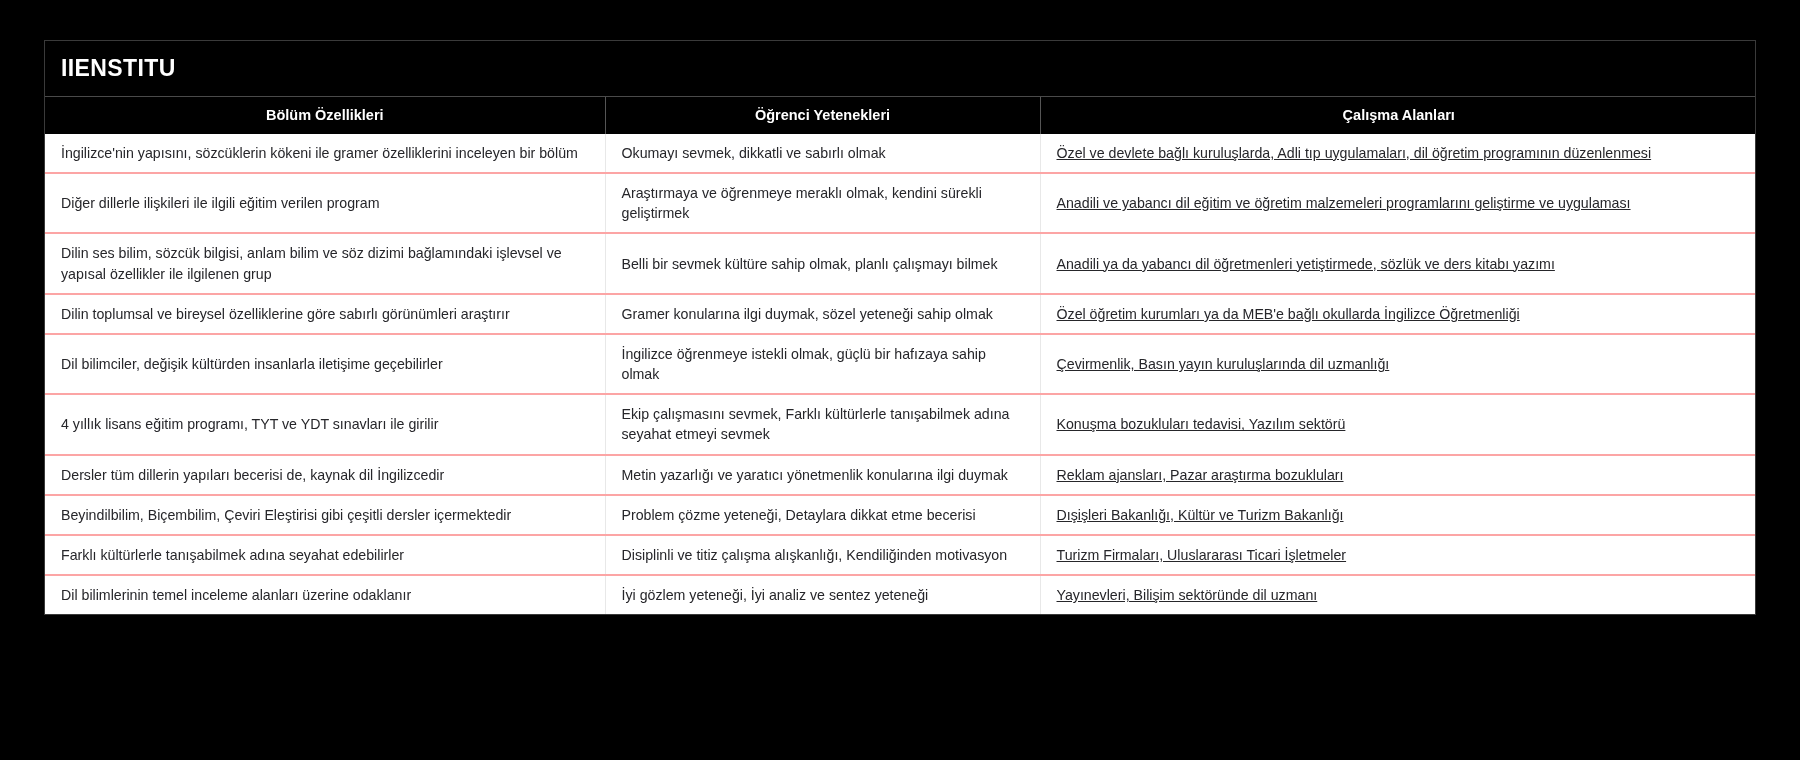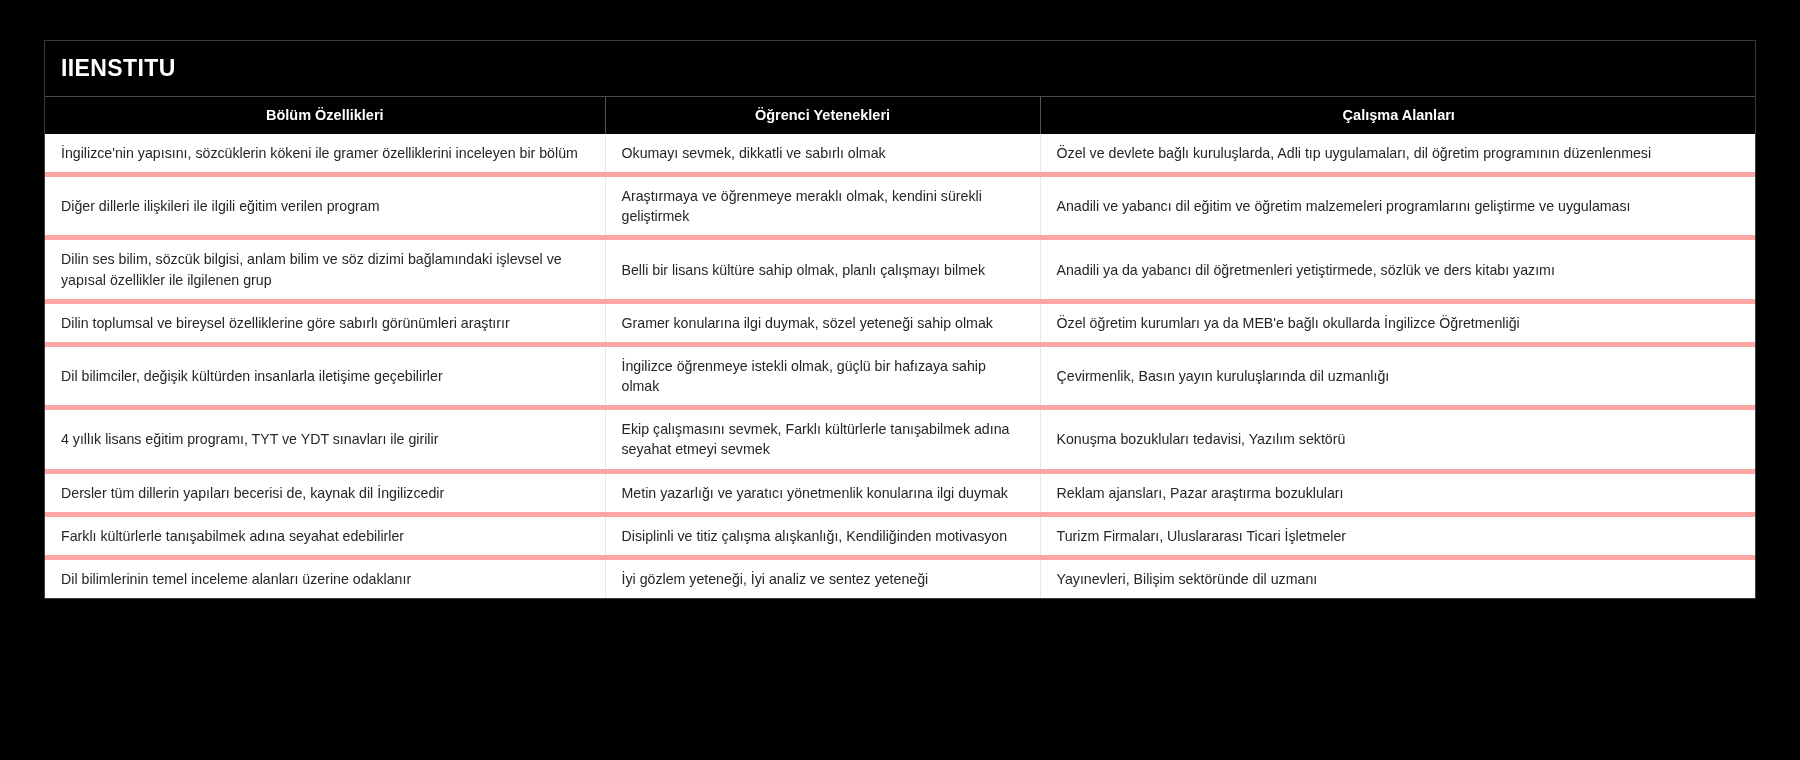--- a/index.html
+++ b/index.html
@@ -52,25 +52,25 @@
   }
   table.matrix thead th:last-child { border-right: none; margin-left: 14px; }
   table.matrix tbody td {
     background: #ffffff;
     color: #26262a;
     font-size: 14.2px;
     line-height: 1.42;
     text-align: left;
     padding: 9px 16px 9px 16px;
     vertical-align: middle;
-    border-bottom: 5px solid #fca5a5;
+    border-bottom: 2px solid #fca5a5;
     border-right: 1px solid #e8e8e8;
     word-wrap: break-word;
   }
-  table.matrix tbody td:last-child { border-right: none; }
+  table.matrix tbody td:last-child { border-right: none; text-decoration: underline; }
   table.matrix tbody tr:last-child td { border-bottom: none; }
   .col-a { width: 560px; }
   .col-b { width: 435px; }
   .col-c { width: 717px; }
 </style>
 </head>
 <body>
 
 <div class="page">
   <div class="card">
@@ -98,21 +98,21 @@
             <td>Okumayı sevmek, dikkatli ve sabırlı olmak</td>
             <td>Özel ve devlete bağlı kuruluşlarda, Adli tıp uygulamaları, dil öğretim programının düzenlenmesi</td>
           </tr>
           <tr>
             <td>Diğer dillerle ilişkileri ile ilgili eğitim verilen program</td>
             <td>Araştırmaya ve öğrenmeye meraklı olmak, kendini sürekli geliştirmek</td>
             <td>Anadili ve yabancı dil eğitim ve öğretim malzemeleri programlarını geliştirme ve uygulaması</td>
           </tr>
           <tr>
             <td>Dilin ses bilim, sözcük bilgisi, anlam bilim ve söz dizimi bağlamındaki işlevsel ve yapısal özellikler ile ilgilenen grup</td>
-            <td>Belli bir lisans kültüre sahip olmak, planlı çalışmayı bilmek</td>
+            <td>Belli bir sevmek kültüre sahip olmak, planlı çalışmayı bilmek</td>
             <td>Anadili ya da yabancı dil öğretmenleri yetiştirmede, sözlük ve ders kitabı yazımı</td>
           </tr>
           <tr>
             <td>Dilin toplumsal ve bireysel özelliklerine göre sabırlı görünümleri araştırır</td>
             <td>Gramer konularına ilgi duymak, sözel yeteneği sahip olmak</td>
             <td>Özel öğretim kurumları ya da MEB'e bağlı okullarda İngilizce Öğretmenliği</td>
           </tr>
           <tr>
             <td>Dil bilimciler, değişik kültürden insanlarla iletişime geçebilirler</td>
             <td>İngilizce öğrenmeye istekli olmak, güçlü bir hafızaya sahip olmak</td>
@@ -122,20 +122,25 @@
             <td>4 yıllık lisans eğitim programı, TYT ve YDT sınavları ile girilir</td>
             <td>Ekip çalışmasını sevmek, Farklı kültürlerle tanışabilmek adına seyahat etmeyi sevmek</td>
             <td>Konuşma bozukluları tedavisi, Yazılım sektörü</td>
           </tr>
           <tr>
             <td>Dersler tüm dillerin yapıları becerisi de, kaynak dil İngilizcedir</td>
             <td>Metin yazarlığı ve yaratıcı yönetmenlik konularına ilgi duymak</td>
             <td>Reklam ajansları, Pazar araştırma bozukluları</td>
           </tr>
           <tr>
+            <td>Beyindilbilim, Biçembilim, Çeviri Eleştirisi gibi çeşitli dersler içermektedir</td>
+            <td>Problem çözme yeteneği, Detaylara dikkat etme becerisi</td>
+            <td>Dışişleri Bakanlığı, Kültür ve Turizm Bakanlığı</td>
+          </tr>
+          <tr>
             <td>Farklı kültürlerle tanışabilmek adına seyahat edebilirler</td>
             <td>Disiplinli ve titiz çalışma alışkanlığı, Kendiliğinden motivasyon</td>
             <td>Turizm Firmaları, Uluslararası Ticari İşletmeler</td>
           </tr>
           <tr>
             <td>Dil bilimlerinin temel inceleme alanları üzerine odaklanır</td>
             <td>İyi gözlem yeteneği, İyi analiz ve sentez yeteneği</td>
             <td>Yayınevleri, Bilişim sektöründe dil uzmanı</td>
           </tr>
         </tbody>

